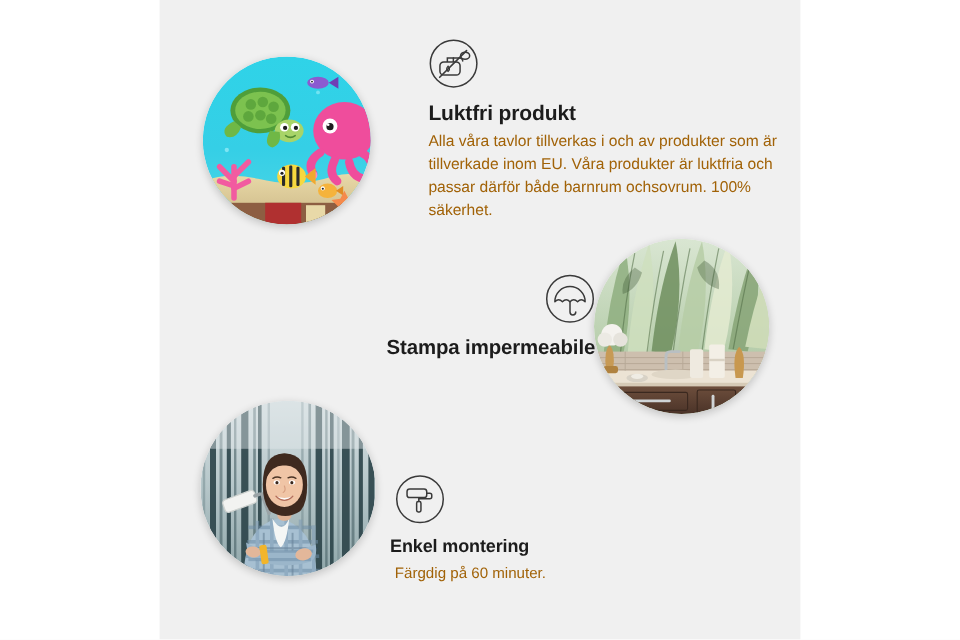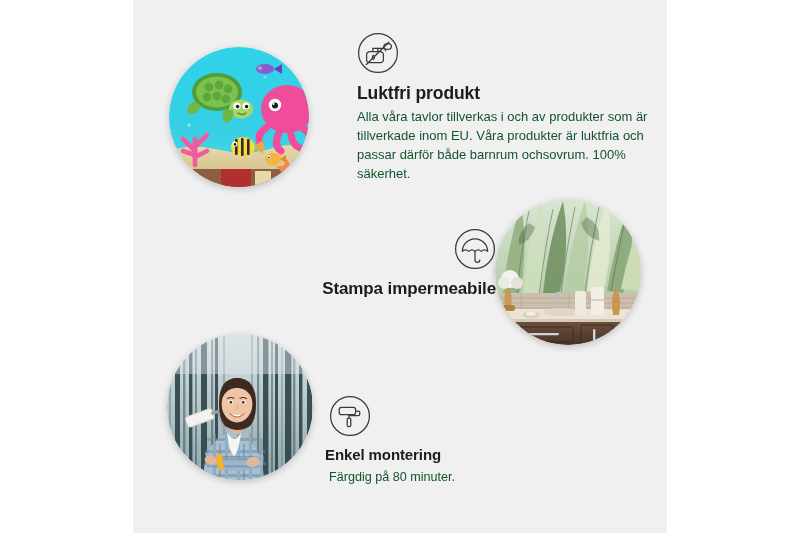--- a/index.html
+++ b/index.html
@@ -64,21 +64,21 @@
     font-size: 17.5px;
     font-weight: 700;
     color: #1c1c1c;
     letter-spacing: -0.1px;
     line-height: 1.2;
   }
   .feature-body {
     margin: 0;
     font-size: 13px;
     line-height: 1.45;
-    color: #14532d;
+    color: #a16207;
   }
   .feature-waterproof .feature-title { font-size: 17px; margin-bottom: 19px; }
   .feature-waterproof .feature-body  { font-size: 12.6px; }
   .feature-assembly  .feature-title  { font-size: 15px; }
   .feature-assembly  .feature-body   { font-size: 12.6px; padding-left: 4px; }
 
   .icon-row-right { text-align: right; }
   .icon-pad-left  { margin-left: 4px; }
 </style>
 </head>
@@ -414,17 +414,17 @@
       <span class="icon-badge icon-pad-left">
         <svg width="42" height="42" viewBox="0 0 42 42" aria-hidden="true">
           <circle cx="21" cy="21" r="19.4" fill="none" stroke="#3a3a3a" stroke-width="1.25"></circle>
           <rect x="10.2" y="12.4" width="16.4" height="7.2" rx="2.2" fill="none" stroke="#3a3a3a" stroke-width="1.25"></rect>
           <path d="M26.6 16 h2.6 a1.6 1.6 0 0 1 1.6 1.6 v1.4 a1.6 1.6 0 0 1 -1.6 1.6 h-9.2" fill="none" stroke="#3a3a3a" stroke-width="1.25" stroke-linecap="round"></path>
           <path d="M20 20.6 v2.4" fill="none" stroke="#3a3a3a" stroke-width="1.25" stroke-linecap="round"></path>
           <rect x="18.2" y="23" width="3.6" height="8.6" rx="1.3" fill="none" stroke="#3a3a3a" stroke-width="1.25"></rect>
         </svg>
       </span>
       <h2 class="feature-title">Enkel montering</h2>
-      <p class="feature-body">Färgdig på 80 minuter.</p>
+      <p class="feature-body">Färgdig på 60 minuter.</p>
     </div>
 
   </div>
 </div>
 
 </body></html>

